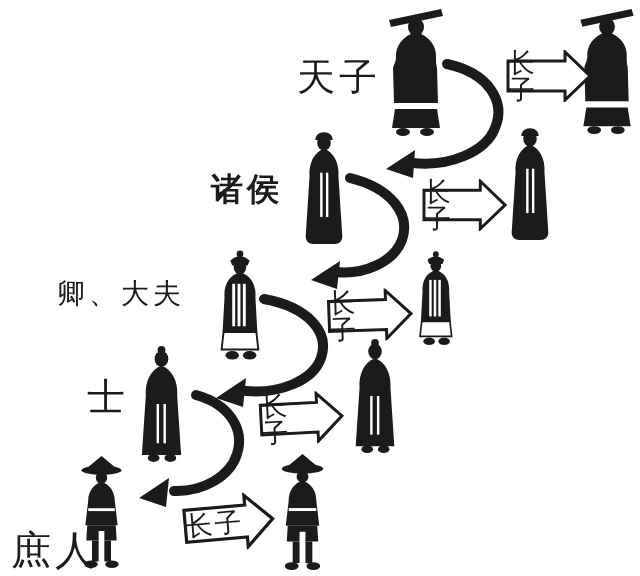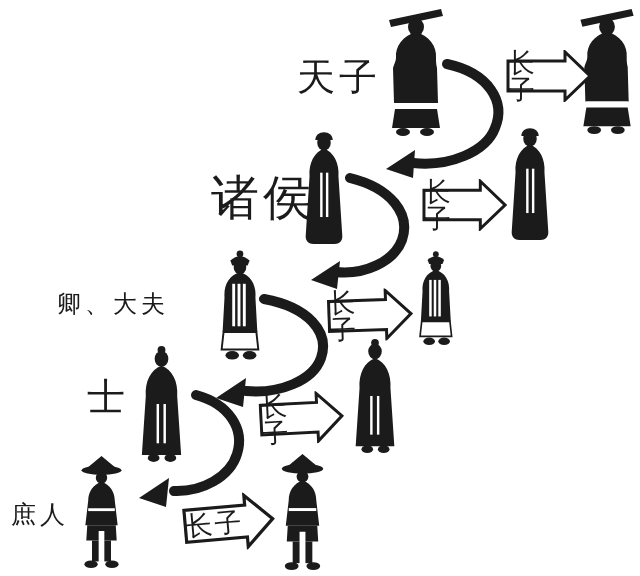--- a/index.html
+++ b/index.html
@@ -127,35 +127,35 @@
   <div class="heir" style="left:506px; top:50px; width:86px; height:52px;">
     <svg viewBox="0 0 86 52">
       <polygon points="2,11 59,11 59,2 84,26 59,50 59,41 2,41" fill="#ffffff" stroke="#1b1b1b" stroke-width="3"></polygon>
     </svg>
     <span class="heir-label">长子</span>
   </div>
   <svg class="fig" style="left:572px; top:6px; width:72px; height:130px;" viewBox="0 0 72 132">
       <use href="#fig-emperor"></use>
     </svg>
 
-  <span class="level-label" style="left:211px; top:173px; font-size:48px;">诸侯</span>
+  <span class="level-label" style="left:211px; top:173px; font-size:32px;font-weight:bold;">诸侯</span>
   <svg class="fig" style="left:297px; top:128px; width:54px; height:126px;" viewBox="0 0 56 126">
       <use href="#fig-lord"></use>
     </svg>
   <div class="heir" style="left:422px; top:179px; width:85px; height:52px;">
     <svg viewBox="0 0 86 52">
       <polygon points="2,11 59,11 59,2 84,26 59,50 59,41 2,41" fill="#ffffff" stroke="#1b1b1b" stroke-width="3"></polygon>
     </svg>
     <span class="heir-label">长子</span>
   </div>
   <svg class="fig" style="left:503px; top:125px; width:54px; height:124px;" viewBox="0 0 56 126">
       <use href="#fig-lord"></use>
     </svg>
 
-  <span class="level-label" style="left:57px; top:292px; font-size:24px;">卿、大夫</span>
+  <span class="level-label" style="left:57px; top:280px; font-size:28px;">卿、大夫</span>
   <svg class="fig" style="left:211px; top:249px; width:56px; height:114px;" viewBox="0 0 58 118">
       <use href="#fig-minister"></use>
     </svg>
   <div class="heir" style="left:327px; top:289px; width:86px; height:52px; transform:rotate(-2deg);">
     <svg viewBox="0 0 86 52">
       <polygon points="2,11 59,11 59,2 84,26 59,50 59,41 2,41" fill="#ffffff" stroke="#1b1b1b" stroke-width="3"></polygon>
     </svg>
     <span class="heir-label">长子</span>
   </div>
   <svg class="fig" style="left:409px; top:250px; width:52px; height:98px;" viewBox="0 0 58 118">
@@ -169,21 +169,21 @@
   <div class="heir" style="left:259px; top:392px; width:85px; height:52px; transform:rotate(-3deg);">
     <svg viewBox="0 0 86 52">
       <polygon points="2,11 59,11 59,2 84,26 59,50 59,41 2,41" fill="#ffffff" stroke="#1b1b1b" stroke-width="3"></polygon>
     </svg>
     <span class="heir-label">长子</span>
   </div>
   <svg class="fig" style="left:347px; top:338px; width:56px; height:116px;" viewBox="0 0 56 120">
       <use href="#fig-scholar"></use>
     </svg>
 
-  <span class="level-label" style="left:11px; top:502px; font-size:25px;">庶人</span>
+  <span class="level-label" style="left:11px; top:530px; font-size:40px;">庶人</span>
   <svg class="fig" style="left:73px; top:452px; width:57px; height:122px;" viewBox="0 0 60 122">
       <use href="#fig-commoner"></use>
     </svg>
   <div class="heir" style="left:183px; top:494px; width:92px; height:57px; transform:rotate(-5deg);">
     <svg viewBox="0 0 86 52">
       <polygon points="2,11 59,11 59,2 84,26 59,50 59,41 2,41" fill="#ffffff" stroke="#1b1b1b" stroke-width="3"></polygon>
     </svg>
     <span class="heir-label">长子</span>
   </div>
   <svg class="fig" style="left:273px; top:452px; width:59px; height:122px;" viewBox="0 0 60 122">

